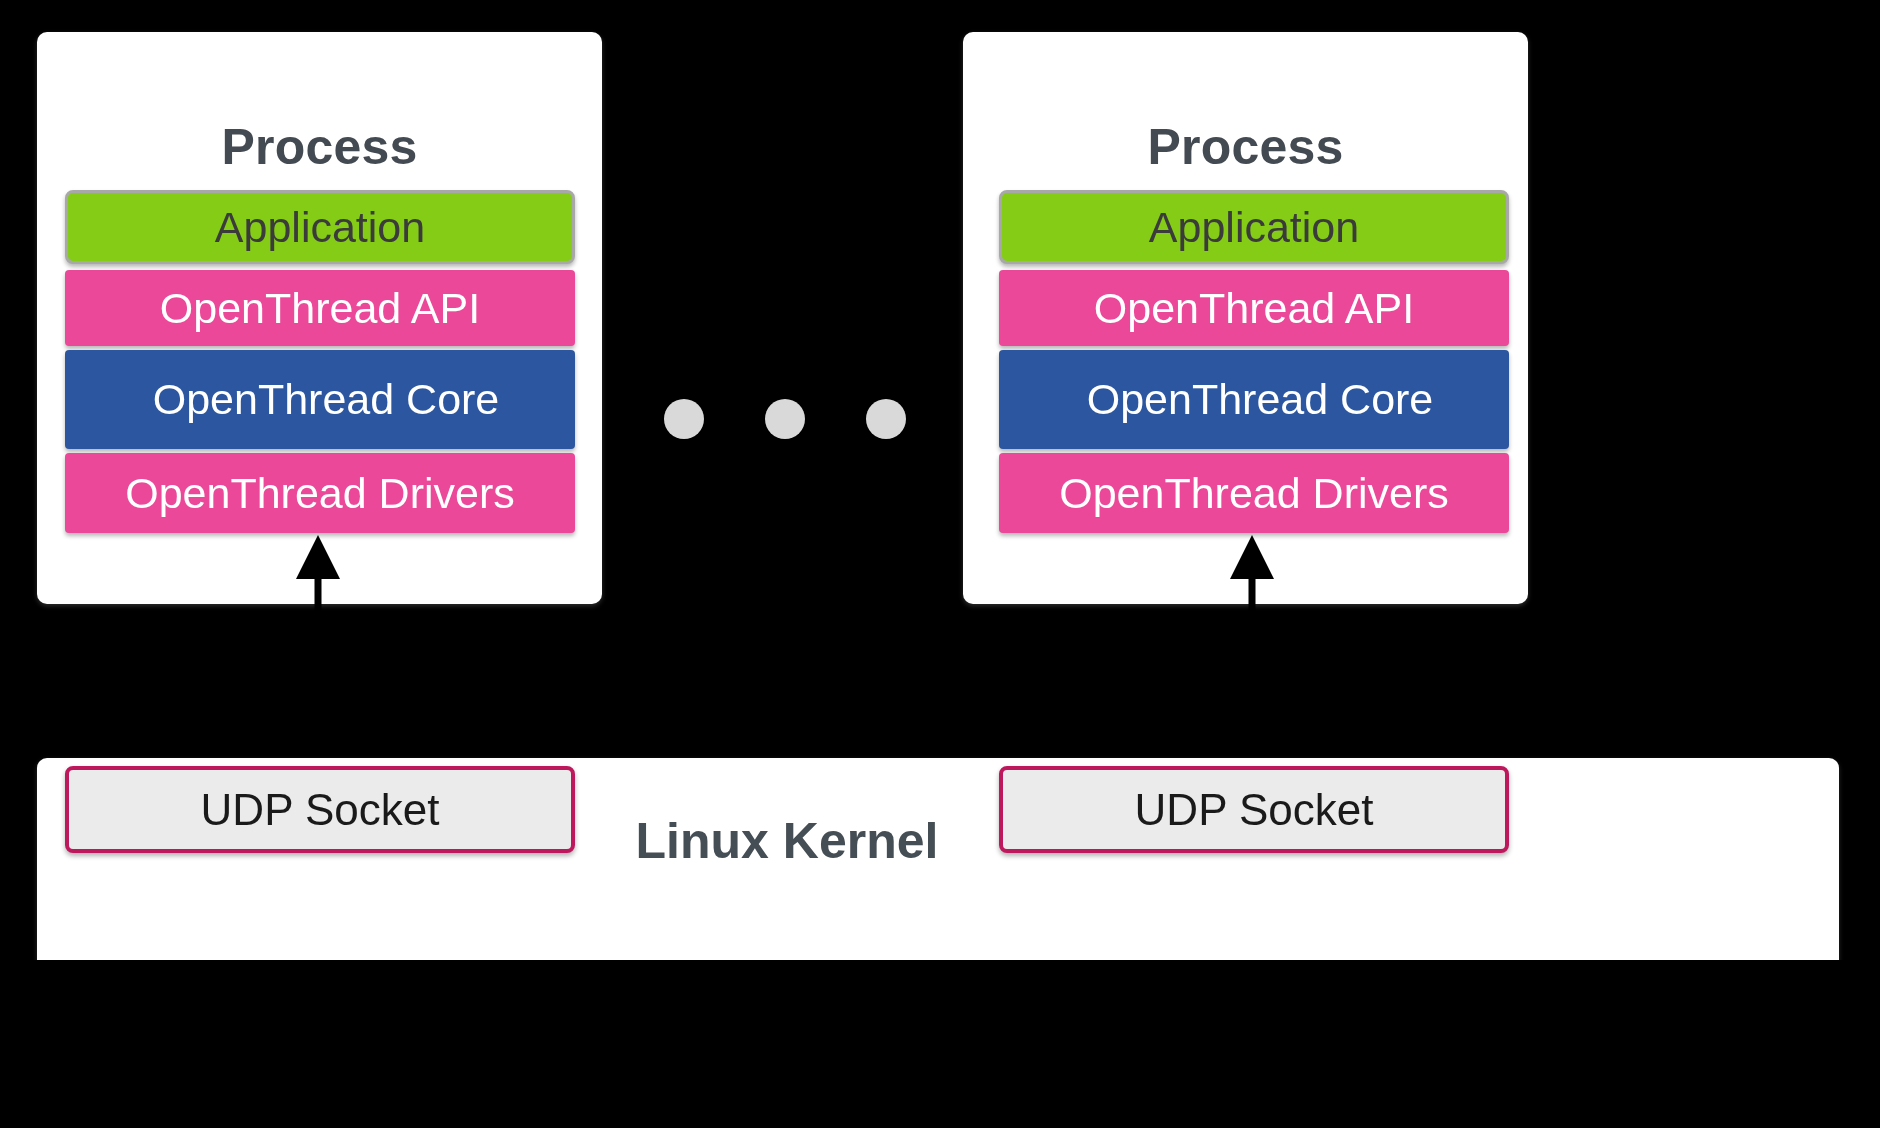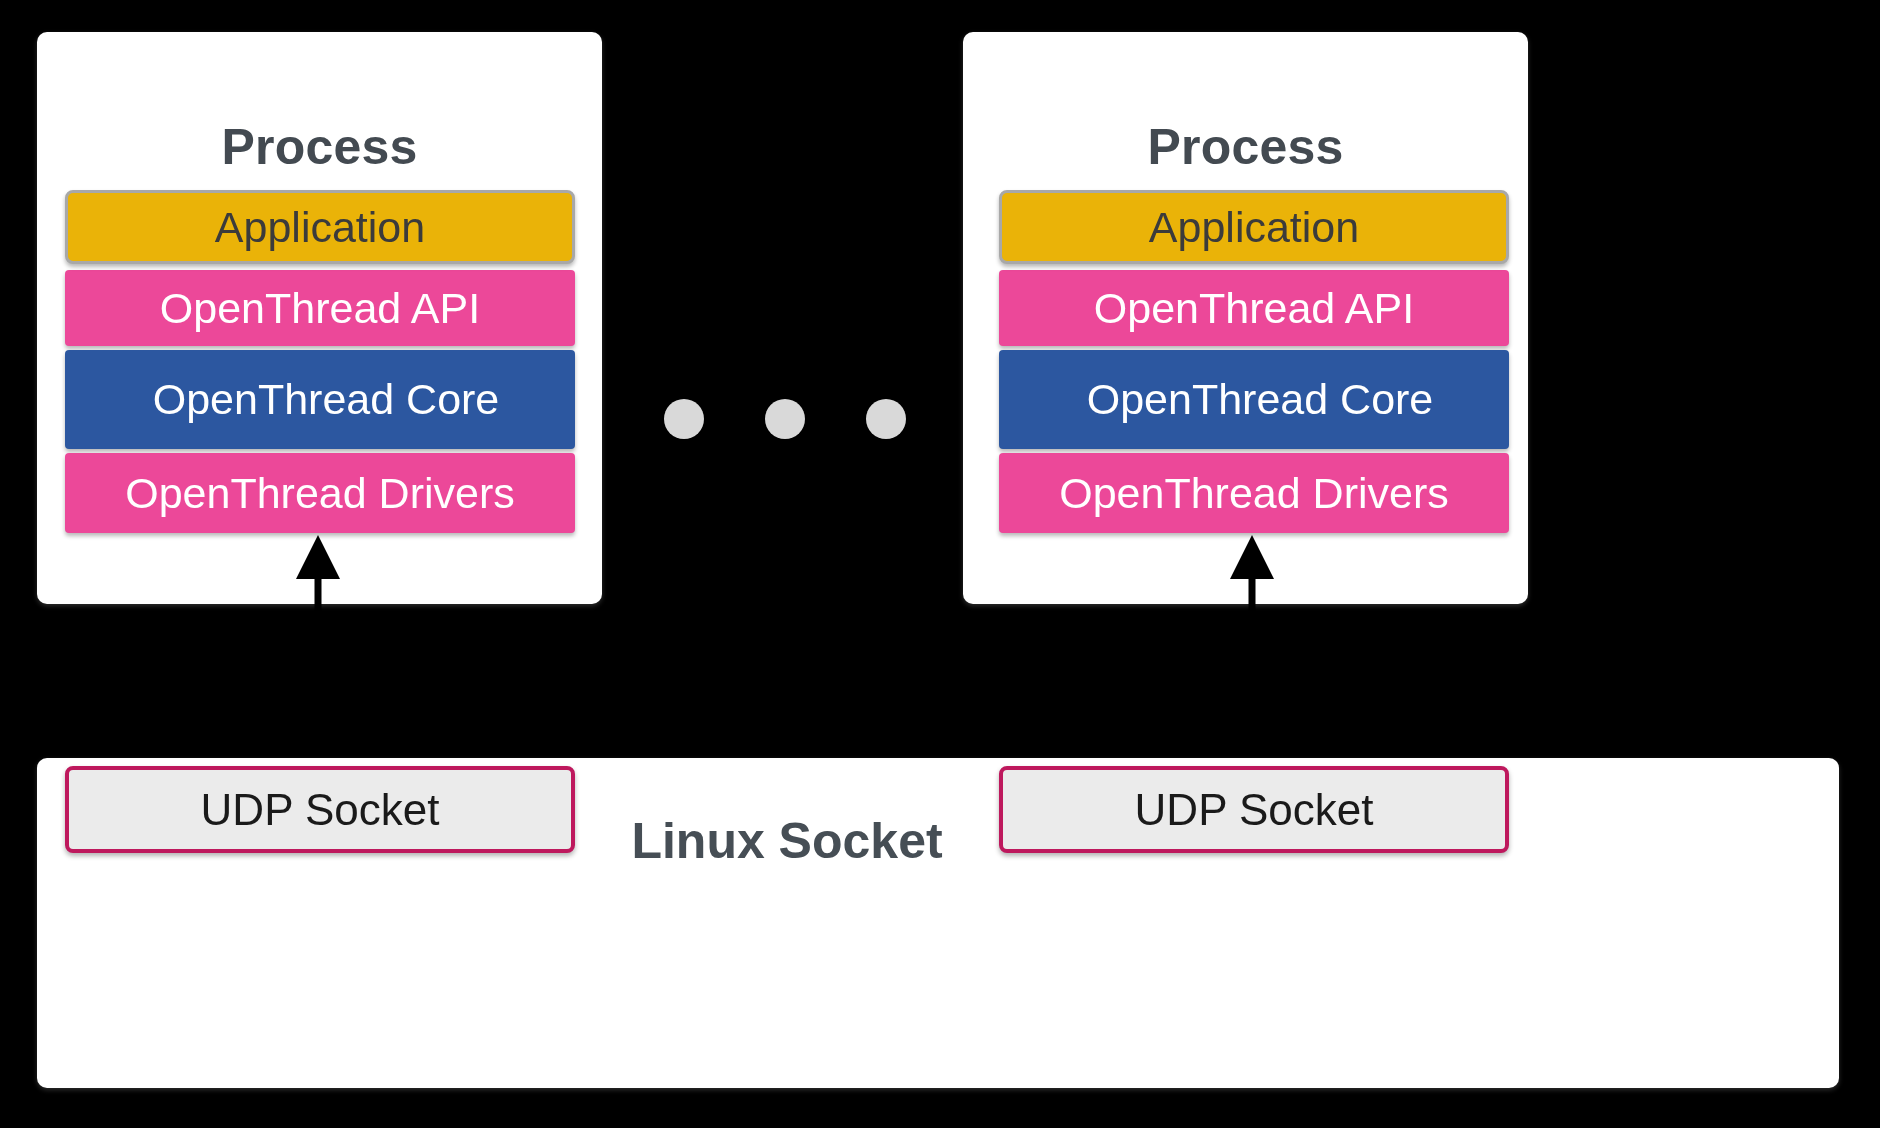--- a/index.html
+++ b/index.html
@@ -6,21 +6,21 @@
     margin: 0;
     padding: 0;
     background: #000000;
   }
   body {
     font-family: "Liberation Sans", sans-serif;
   }
   #canvas {
     position: relative;
     width: 1880px;
-    height: 1128px;
+    height: 960px;
     background: #000000;
     overflow: hidden;
   }
 
   
   .process-card {
     position: absolute;
     background: #ffffff;
     border-radius: 10px;
     box-shadow: 0 2px 5px rgba(255,255,255,0.18);
@@ -44,21 +44,21 @@
     align-items: center;
     justify-content: center;
     box-sizing: border-box;
     white-space: nowrap;
   }
   .layer-label {
     font-size: 43px;
     line-height: 1;
   }
   .layer-app {
-    background: #eab308;
+    background: #84cc16;
     border: 3px solid #a8a8a8;
     border-radius: 8px;
     box-shadow: 0 3px 4px rgba(0,0,0,0.28);
     z-index: 3;
   }
   .layer-app .layer-label { color: #3b3b3b; }
   .layer-cyan {
     background: #ec4899;
     border-radius: 4px;
     box-shadow: 0 3px 4px rgba(0,0,0,0.28);
@@ -175,19 +175,19 @@
     <polygon points="26,2 48,46 4,46" fill="#000000"></polygon>
   </svg>
 
   <div class="kernel-card" style="left:37px; top:758px; width:1802px; height:330px;">
   </div>
 
   <div class="socket-box" style="left:65px; top:766px; width:510px; height:87px;">
     <span class="socket-label">UDP Socket</span>
   </div>
 
-  <div class="kernel-title" style="left:620px; top:812px; width:334px;">Linux Socket</div>
+  <div class="kernel-title" style="left:620px; top:812px; width:334px;">Linux Kernel</div>
 
   <div class="socket-box" style="left:999px; top:766px; width:510px; height:87px;">
     <span class="socket-label">UDP Socket</span>
   </div>
 
 </div>
 
 </body></html>

